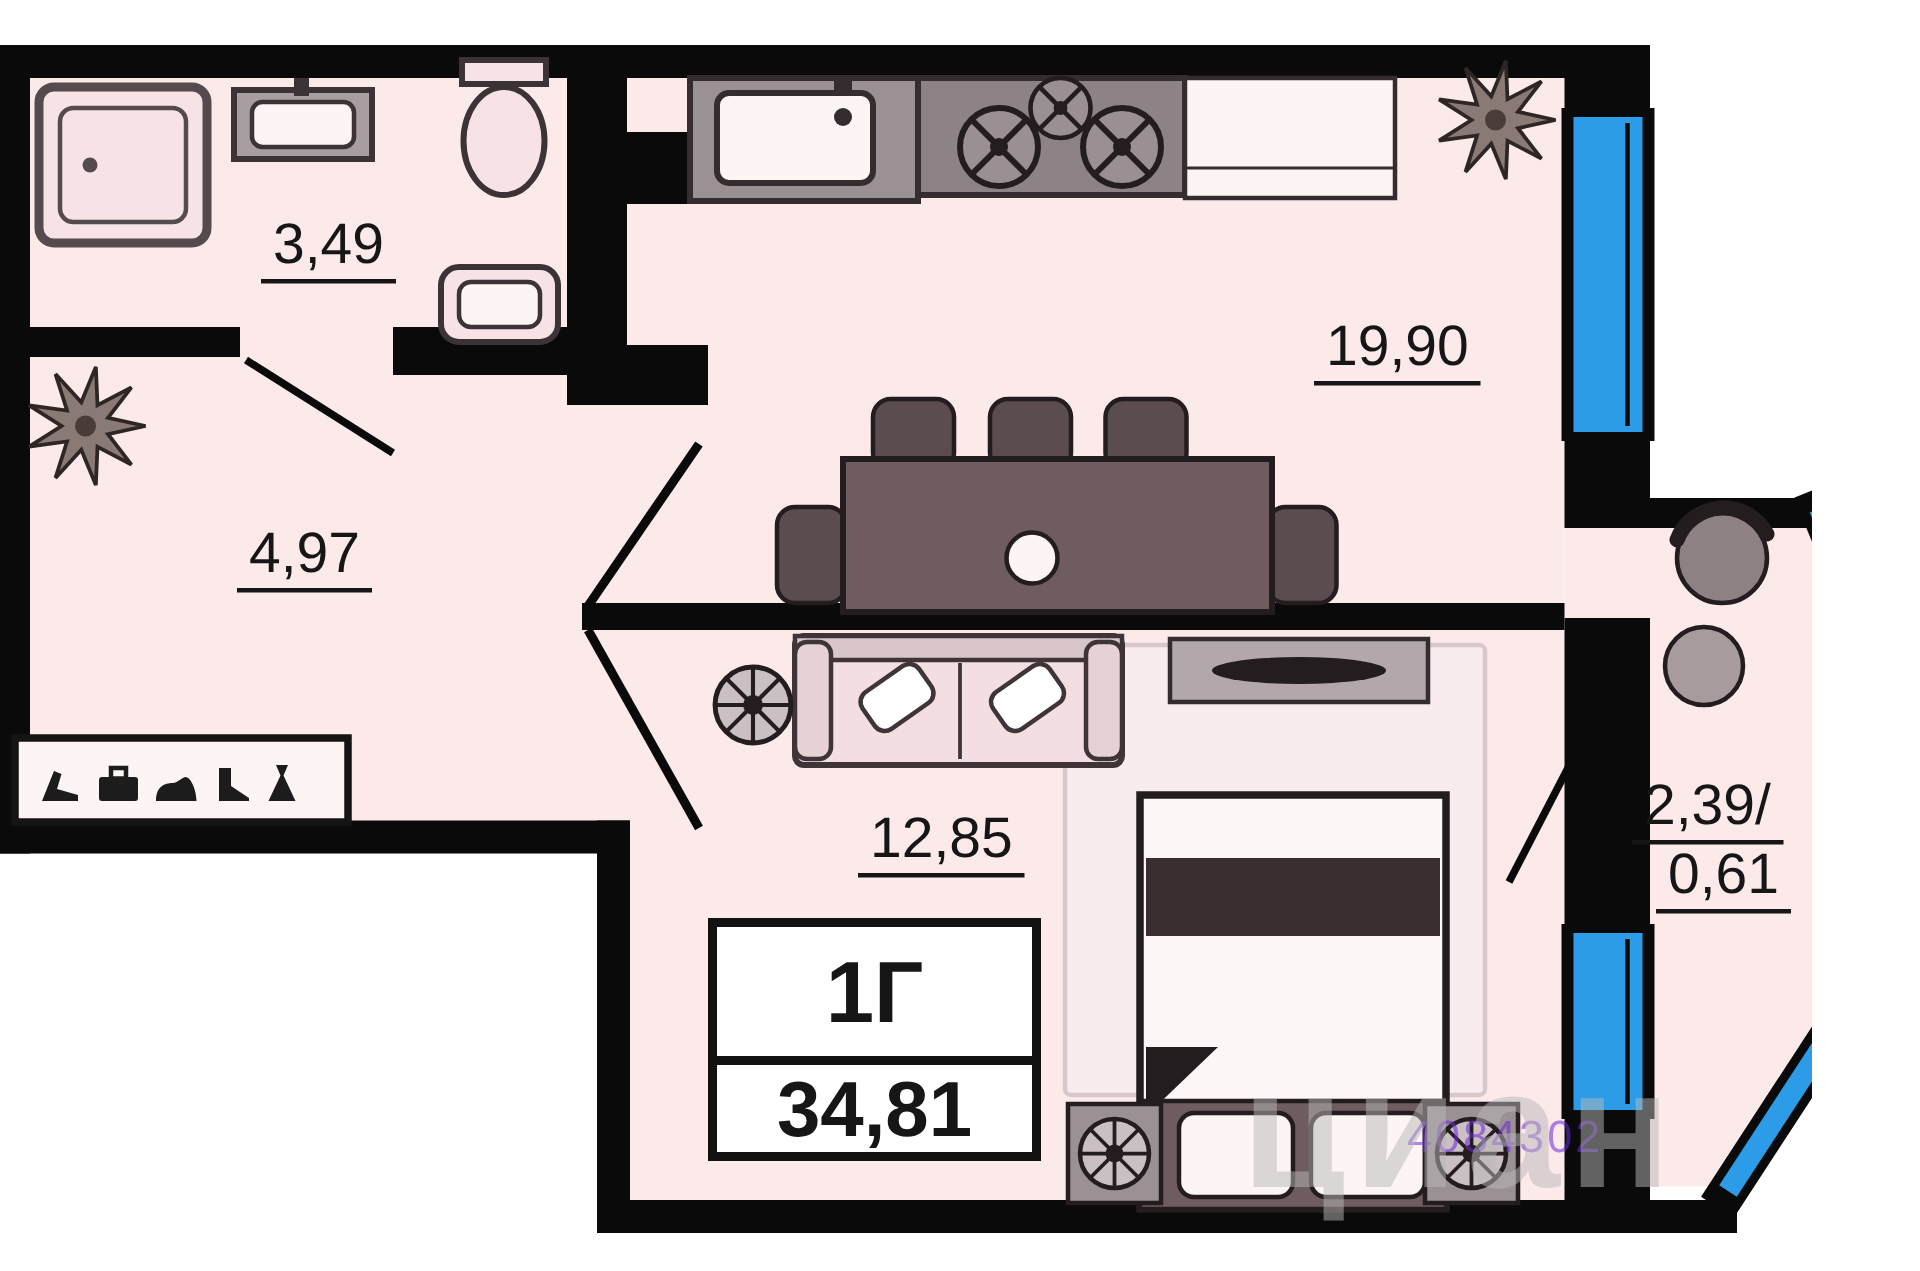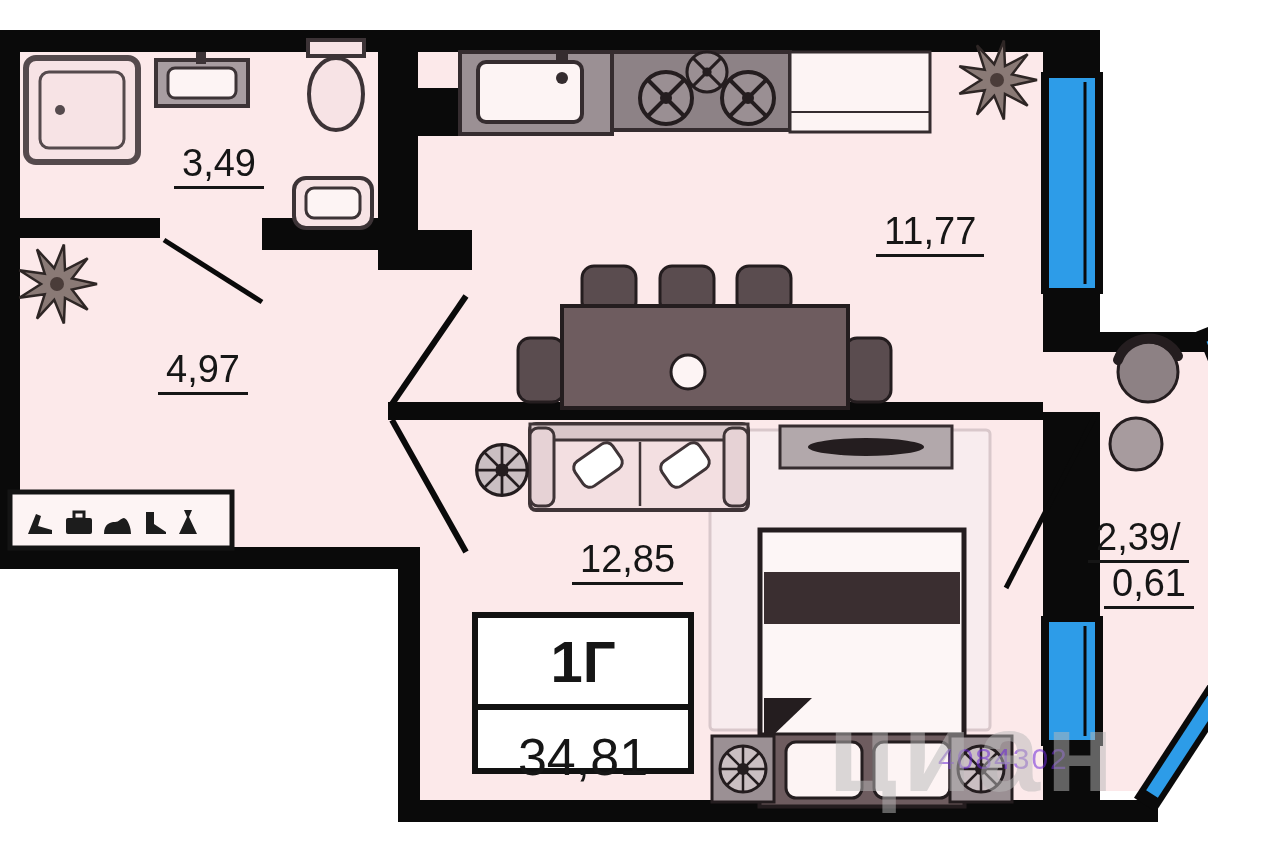--- a/index.html
+++ b/index.html
@@ -16,21 +16,21 @@
     position:absolute;left:472px;top:612px;width:222px;height:162px;
     background:#fff;border:6px solid #121212;box-sizing:border-box;
     display:flex;flex-direction:column;
   }
   .stamp-type{
     flex:0 0 86px;border-bottom:6px solid #121212;display:flex;align-items:center;justify-content:center;
     font-size:58px;font-weight:700;
   }
   .stamp-total{
     flex:1;display:flex;align-items:center;justify-content:center;
-    font-size:52px;font-weight:400;margin-top:17px;
+    font-size:52px;font-weight:700;
   }
   .watermark{
     position:absolute;left:828px;top:688px;width:520px;
     font-size:112px;font-weight:700;letter-spacing:6px;color:#b9b9b9;opacity:.5;white-space:nowrap;
   }
   .watermark-id{
     position:absolute;left:938px;top:742px;font-size:30px;letter-spacing:2px;
     color:#6d28d9;opacity:.55;white-space:nowrap;
   }
 </style>
@@ -212,21 +212,21 @@
 
   <g>
     <circle cx="1148" cy="372" r="30" fill="#8d8184" stroke="#241d1f" stroke-width="3"></circle>
     <path d="M1118,360 A 33 33 0 0 1 1178,356" fill="none" stroke="#241d1f" stroke-width="10" stroke-linecap="round"></path>
   </g>
   <circle cx="1136" cy="444" r="26" fill="#a79b9e" stroke="#241d1f" stroke-width="3"></circle>
 </svg>
 
   <div class="area-label" style="left:174px;top:144px;">3,49</div>
   <div class="area-label" style="left:158px;top:350px;">4,97</div>
-  <div class="area-label" style="left:876px;top:212px;">11,77</div>
+  <div class="area-label" style="left:876px;top:212px;">19,90</div>
   <div class="area-label" style="left:552px;top:540px;margin-left:20px;">12,85</div>
   <div class="area-label" style="left:1088px;top:518px;border-bottom-width:3px;">2,39/</div>
   <div class="area-label" style="left:1104px;top:564px;">0,61</div>
 
   <div class="stamp-box">
     <div class="stamp-type">1Г</div>
     <div class="stamp-total">34,81</div>
   </div>
 
   <div class="watermark-id">4084302</div>

